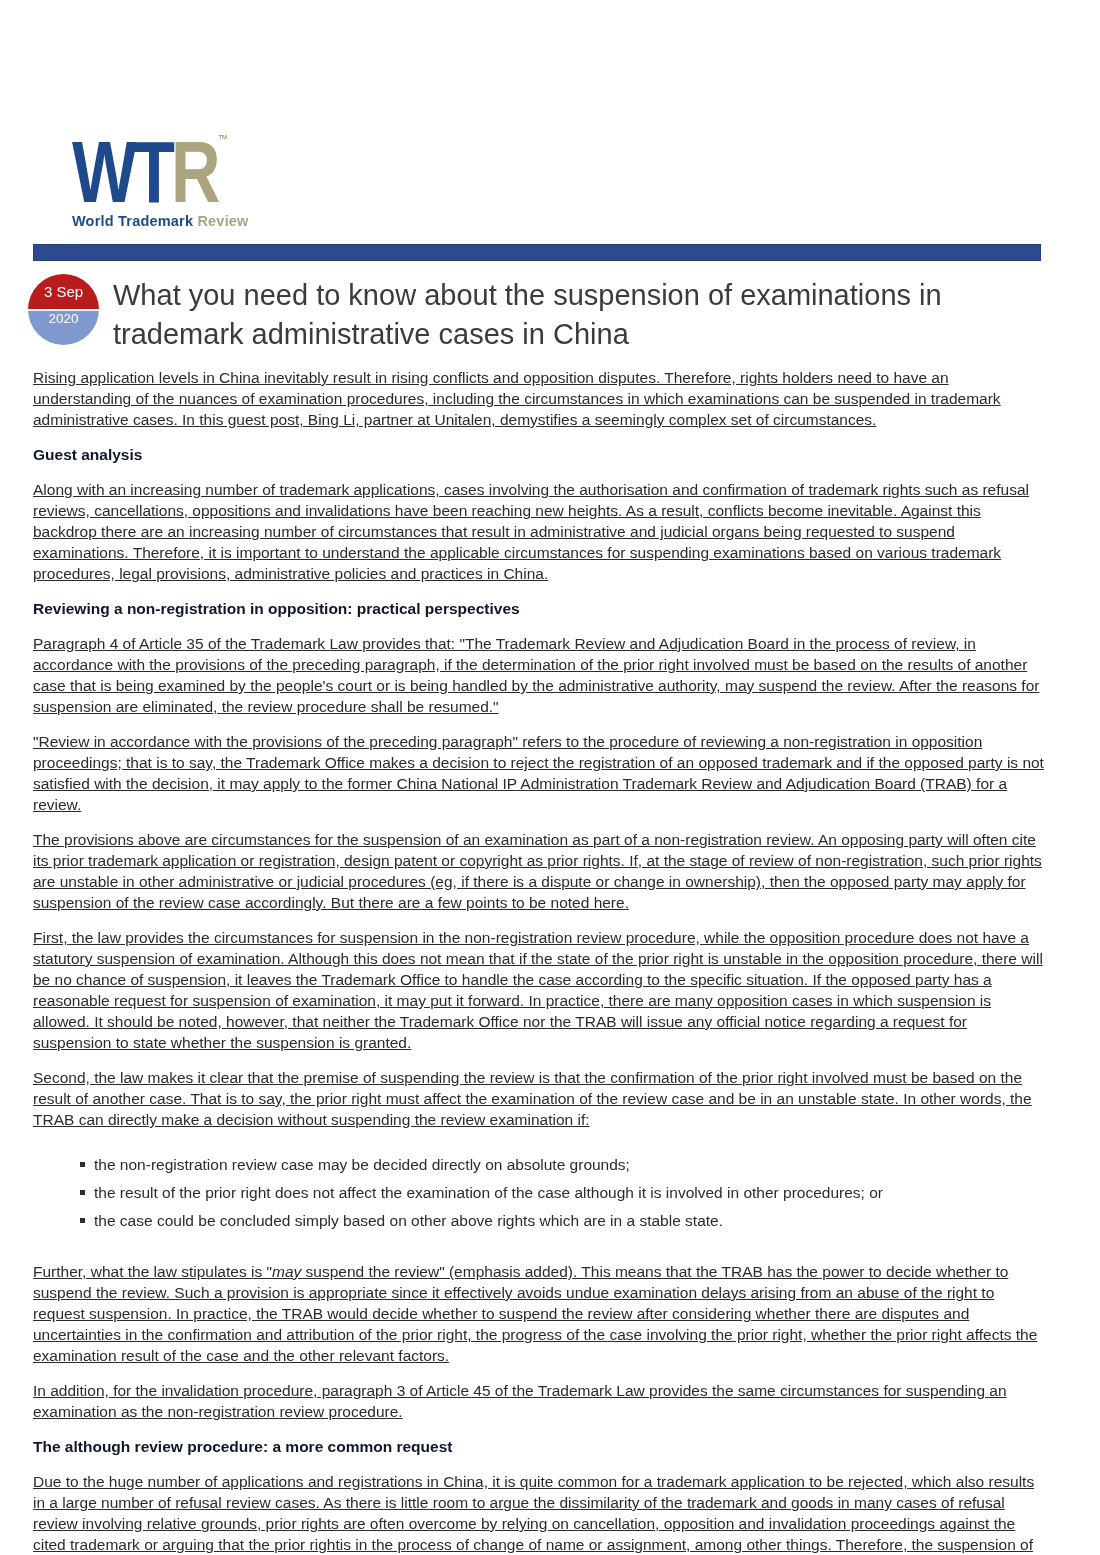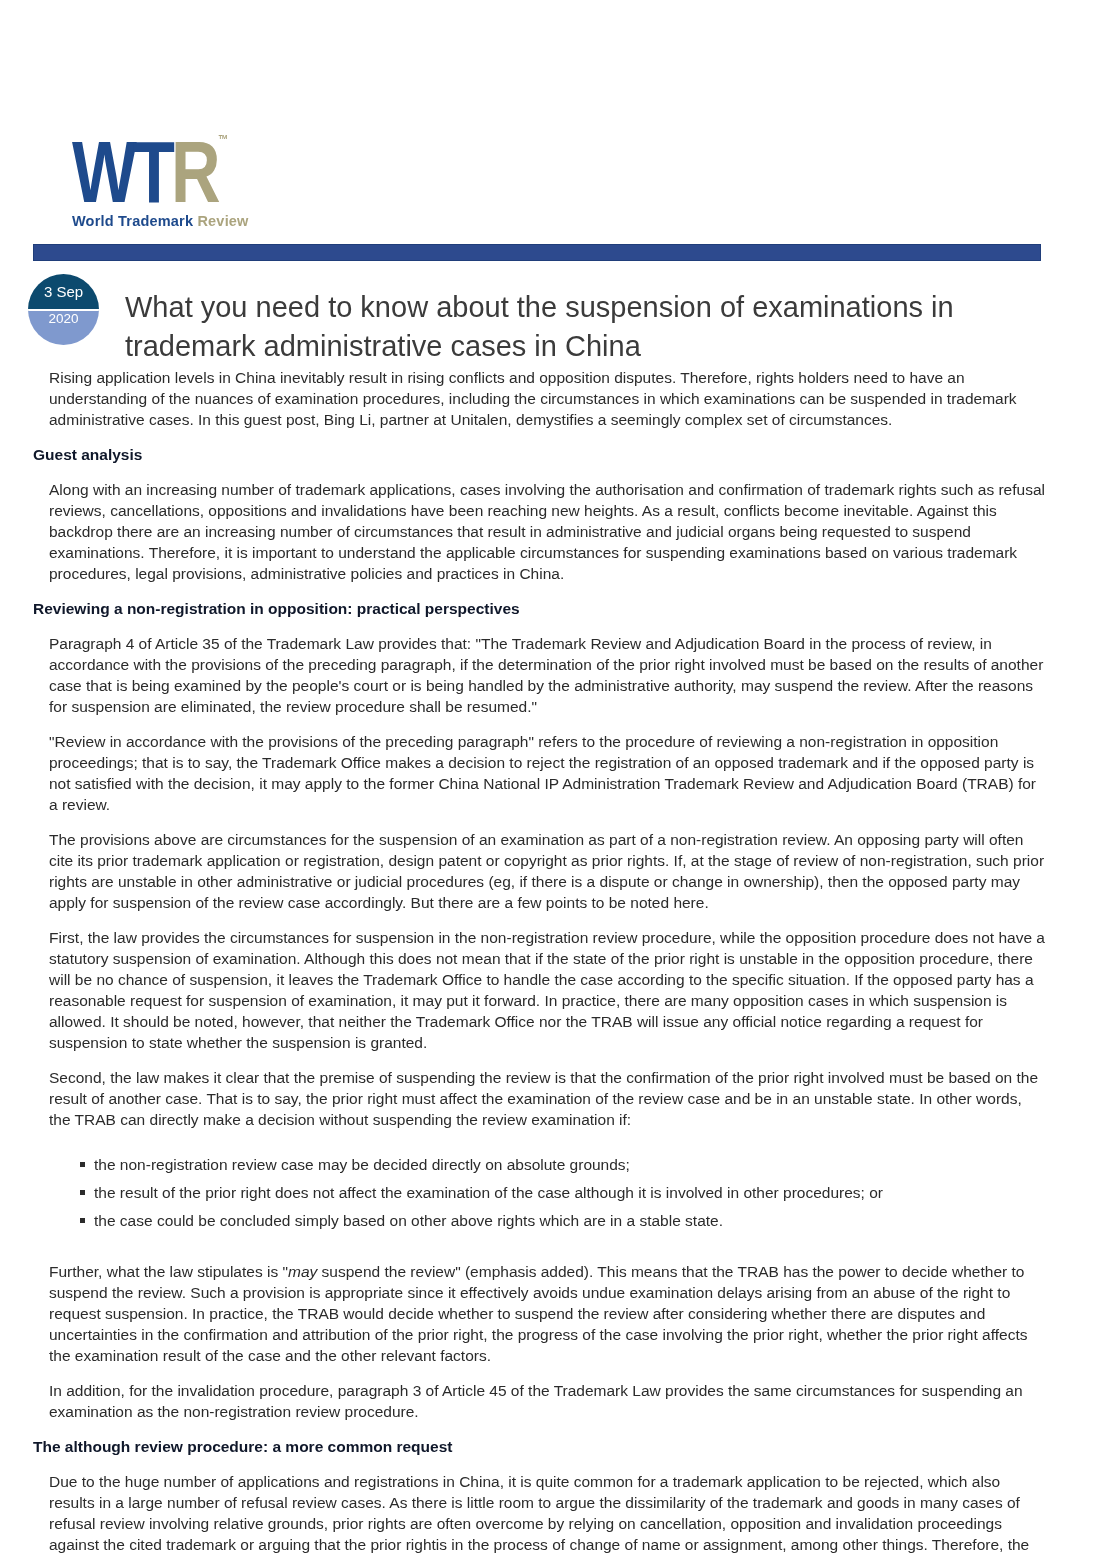--- a/index.html
+++ b/index.html
@@ -55,21 +55,21 @@
   
   .date-badge {
     position: absolute;
     left: 28px; top: 274px;
     width: 71px; height: 71px;
     border-radius: 50%;
     overflow: hidden;
   }
   .badge-top {
     height: 35px;
-    background: #0c4a6e;
+    background: #b91c1c;
     border-bottom: 2px solid #ffffff;
     color: #ffffff;
     font-size: 15px;
     display: flex; align-items: center; justify-content: center;
   }
   .badge-bottom {
     height: 34px;
     background: #7f99ce;
     color: #ffffff;
     font-size: 13.5px;
@@ -90,21 +90,21 @@
 
   
   .article {
     position: absolute;
     left: 33px; top: 367px;
     width: 1013px;
     font-size: 15.5px;
     line-height: 21px;
     color: #2b2b2b;
   }
-  .article p { margin: 0 0 14px 16px; }
+  .article p { margin: 0 0 14px 0; text-decoration: underline; }
   .article h2 {
     margin: 3px 0 14px 0;
     font-size: 15.5px;
     line-height: 21px;
     font-weight: 700;
     color: #0f172a;
   }
   .article ul {
     list-style: none;
     margin: 24px 0 30px 0;
@@ -138,21 +138,21 @@
     </div>
   </div>
 
   <div class="top-rule"></div>
 
   <div class="date-badge">
     <div class="badge-top">3 Sep</div>
     <div class="badge-bottom">2020</div>
   </div>
 
-  <h1 class="headline" style="margin:12px;">What you need to know about the suspension of examinations in trademark administrative cases in China</h1>
+  <h1 class="headline" style="margin:0;">What you need to know about the suspension of examinations in trademark administrative cases in China</h1>
 
   <div class="article">
       <p><span>Rising application levels in China inevitably result in rising conflicts and opposition disputes. Therefore, rights holders need to have an understanding of the nuances of examination procedures, including the circumstances in which examinations can be suspended in trademark administrative cases. In this guest post, Bing Li, partner at Unitalen, demystifies a seemingly complex set of circumstances.</span></p>
       <h2>Guest analysis</h2>
       <p><span>Along with an increasing number of trademark applications, cases involving the authorisation and confirmation of trademark rights such as refusal reviews, cancellations, oppositions and invalidations have been reaching new heights. As a result, conflicts become inevitable. Against this backdrop there are an increasing number of circumstances that result in administrative and judicial organs being requested to suspend examinations. Therefore, it is important to understand the applicable circumstances for suspending examinations based on various trademark procedures, legal provisions, administrative policies and practices in China.</span></p>
       <h2>Reviewing a non-registration in opposition: practical perspectives</h2>
       <p><span>Paragraph 4 of Article 35 of the Trademark Law provides that: "The Trademark Review and Adjudication Board in the process of review, in accordance with the provisions of the preceding paragraph, if the determination of the prior right involved must be based on the results of another case that is being examined by the people's court or is being handled by the administrative authority, may suspend the review. After the reasons for suspension are eliminated, the review procedure shall be resumed."</span></p>
       <p><span>"Review in accordance with the provisions of the preceding paragraph" refers to the procedure of reviewing a non-registration in opposition proceedings; that is to say, the Trademark Office makes a decision to reject the registration of an opposed trademark and if the opposed party is not satisfied with the decision, it may apply to the former China National IP Administration Trademark Review and Adjudication Board (TRAB) for a review.</span></p>
       <p><span>The provisions above are circumstances for the suspension of an examination as part of a non-registration review. An opposing party will often cite its prior trademark application or registration, design patent or copyright as prior rights. If, at the stage of review of non-registration, such prior rights are unstable in other administrative or judicial procedures (eg, if there is a dispute or change in ownership), then the opposed party may apply for suspension of the review case accordingly. But there are a few points to be noted here.</span></p>
       <p><span>First, the law provides the circumstances for suspension in the non-registration review procedure, while the opposition procedure does not have a statutory suspension of examination. Although this does not mean that if the state of the prior right is unstable in the opposition procedure, there will be no chance of suspension, it leaves the Trademark Office to handle the case according to the specific situation. If the opposed party has a reasonable request for suspension of examination, it may put it forward. In practice, there are many opposition cases in which suspension is allowed. It should be noted, however, that neither the Trademark Office nor the TRAB will issue any official notice regarding a request for suspension to state whether the suspension is granted.</span></p>

